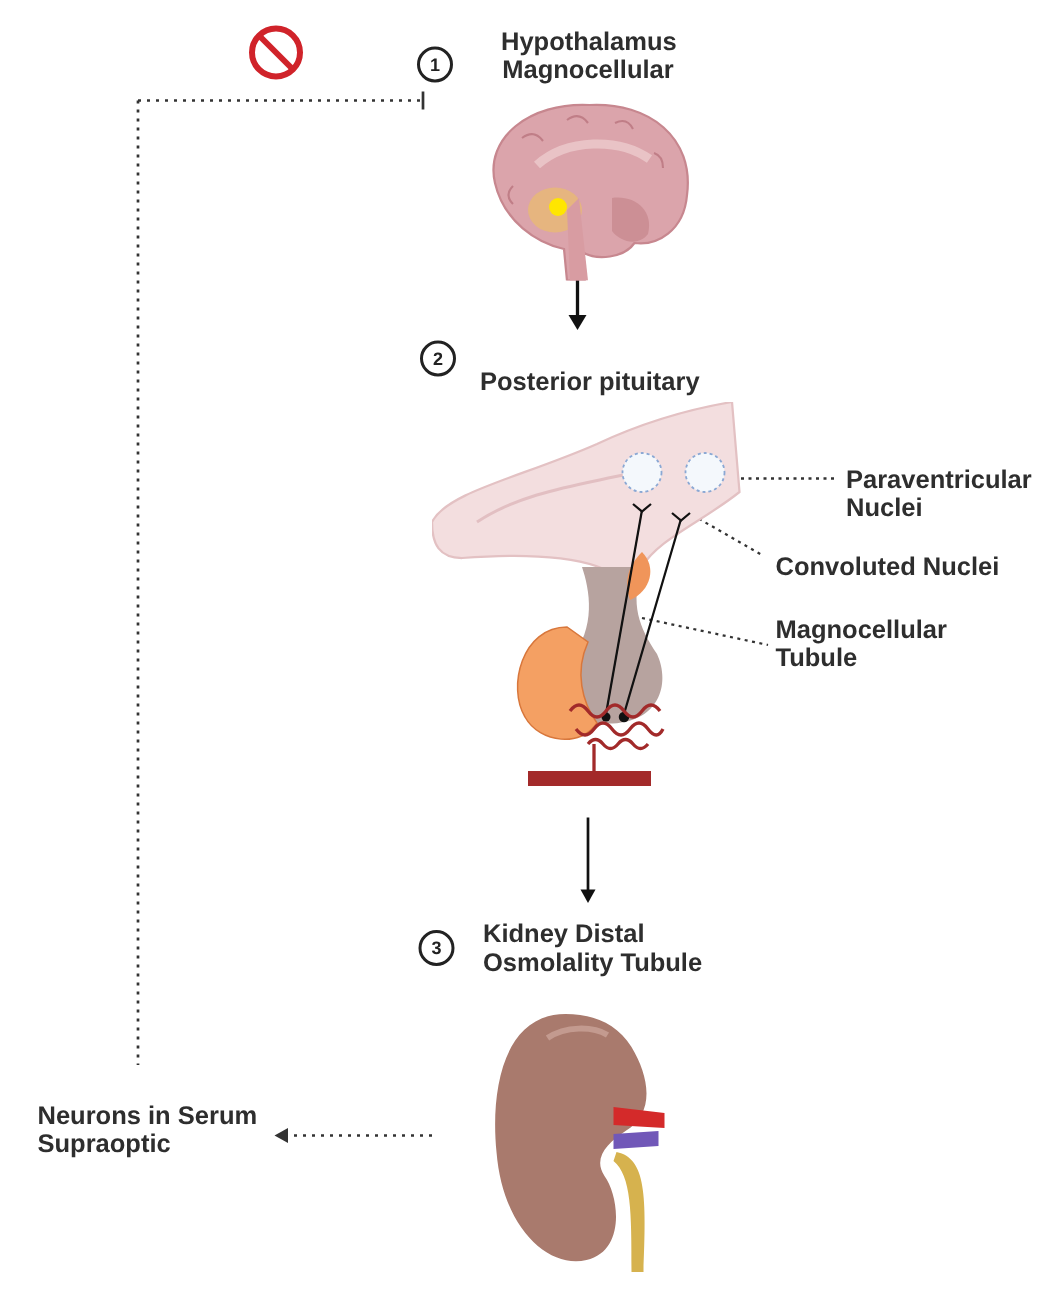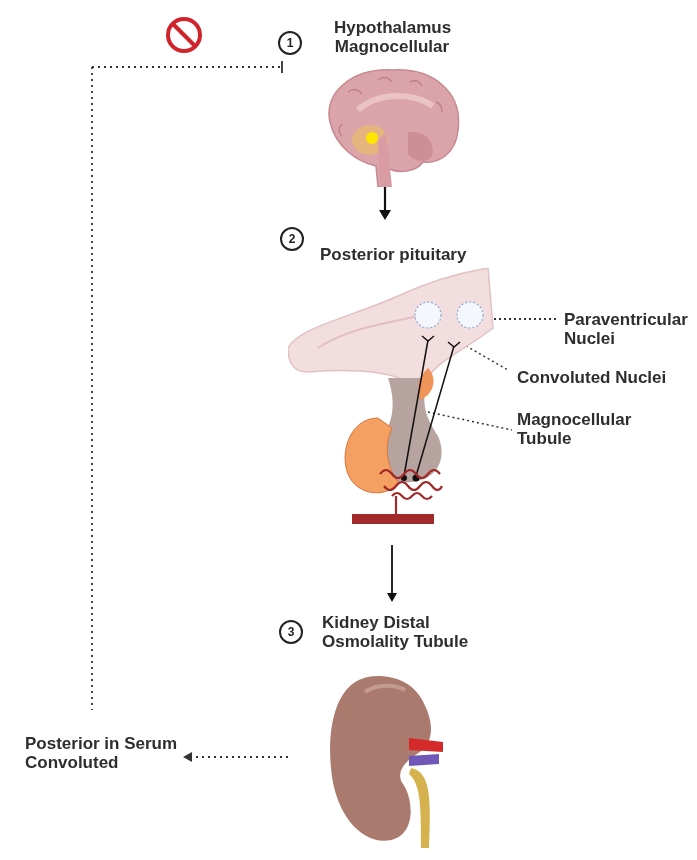--- a/index.html
+++ b/index.html
@@ -99,15 +99,15 @@
   <div>Tubule</div>
 </div>
 
 <div class="step" style="left:279px;top:620px;">3</div>
 <div class="lbl" style="left:322px;top:613px;">
   <div>Kidney Distal</div>
   <div>Osmolality Tubule</div>
 </div>
 
 <div class="lbl" style="left:25px;top:734px;">
-  <div>Posterior in Serum</div>
-  <div>Convoluted</div>
+  <div>Neurons in Serum</div>
+  <div>Supraoptic</div>
 </div>
 
 </body></html>

